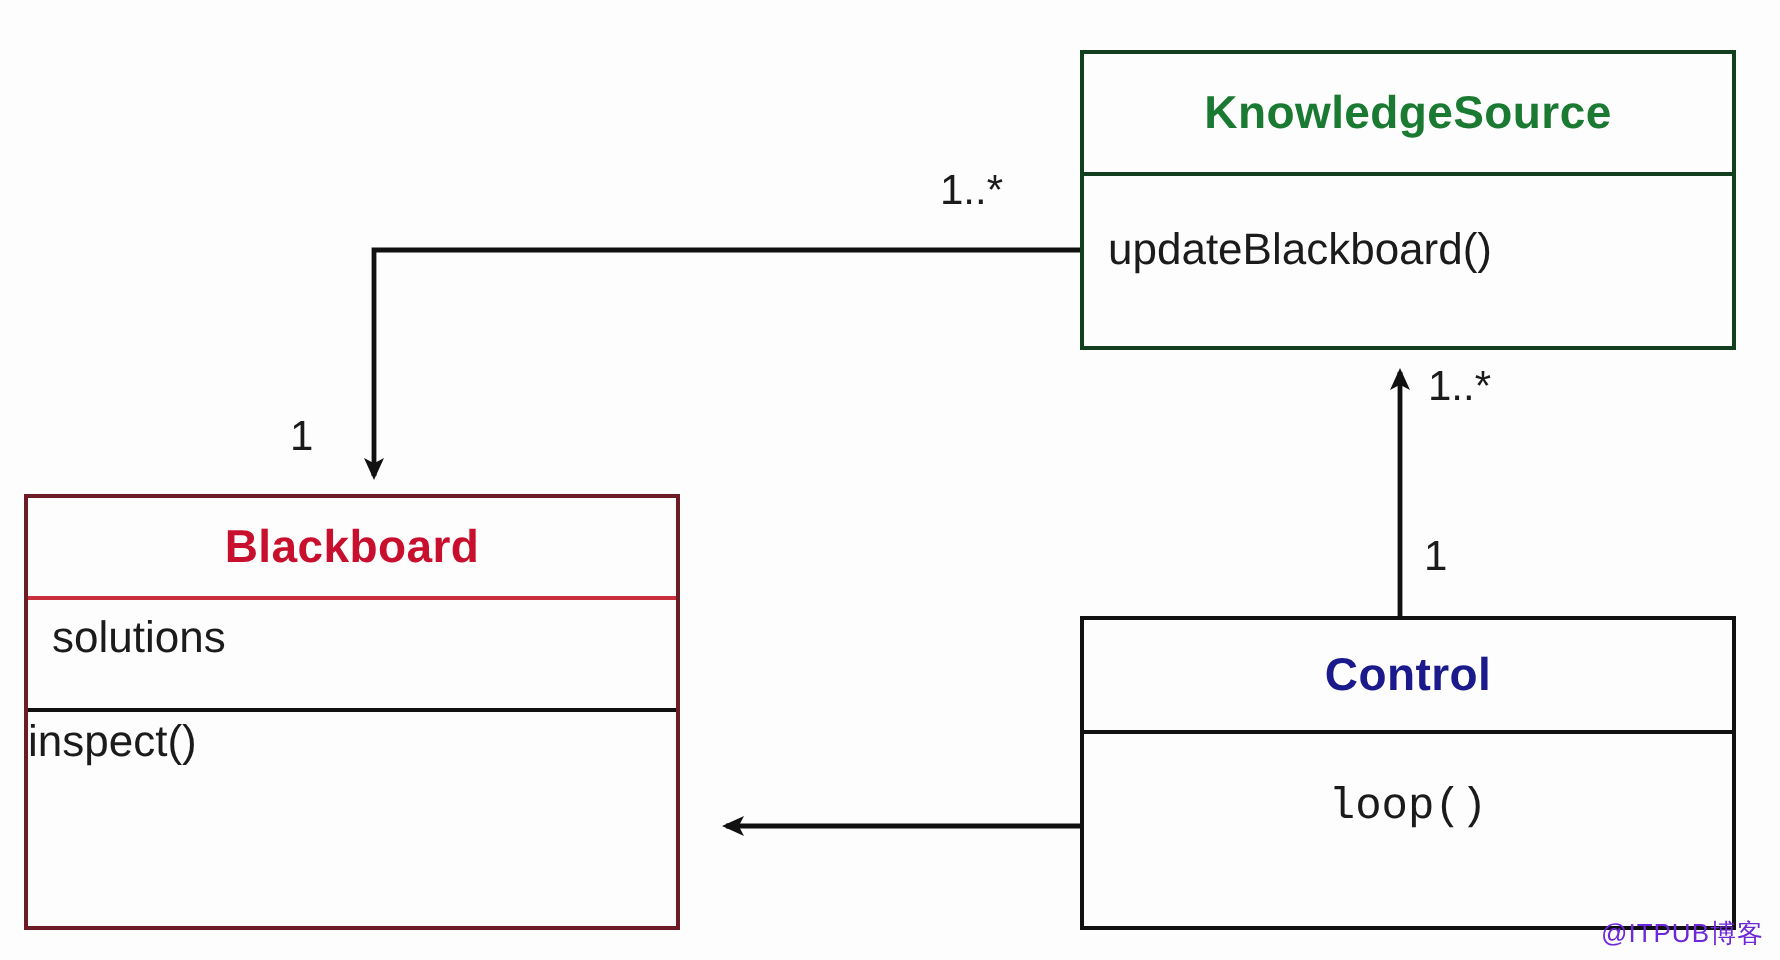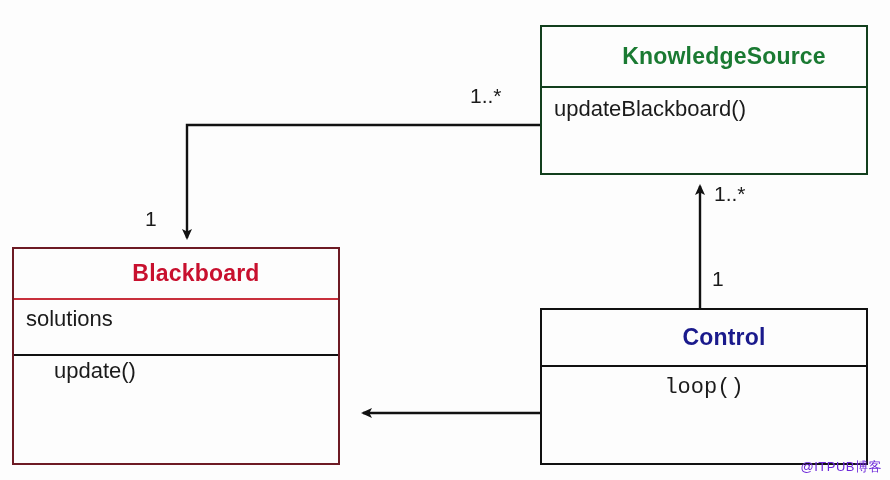--- a/index.html
+++ b/index.html
@@ -22,29 +22,29 @@
   
   .uml-class {
     position: absolute;
     background: #fdfdfd;
     box-sizing: border-box;
     border: 2px solid #111111;
   }
   .uml-class .compartment {
     box-sizing: border-box;
     position: relative;
-    padding-left: 40px;
   }
   .uml-class .compartment.title-compartment {
     display: flex;
     align-items: center;
     justify-content: center;
   }
   .uml-class .compartment.members {
     padding: 6px 12px 0 12px;
+    margin-top: 16px;
   }
   .class-title {
     font-weight: bold;
     font-size: 23px;
     letter-spacing: 0.2px;
     white-space: nowrap;
   }
   .member-line {
     font-size: 22px;
     color: #1b1b1b;
@@ -174,21 +174,21 @@
   </div>
 
   <div class="uml-class" id="class-blackboard">
     <div class="compartment title-compartment">
       <span class="class-title" style="color:#c8102e;">Blackboard</span>
     </div>
     <div class="compartment attrs">
       <div class="member-line">solutions</div>
     </div>
     <div class="compartment ops">
-      <div class="member-line">update()</div>
+      <div class="member-line">inspect()</div>
     </div>
   </div>
 
   <div class="uml-class" id="class-control">
     <div class="compartment title-compartment">
       <span class="class-title" style="color:#1a1a8c;">Control</span>
     </div>
     <div class="compartment members">
       <div class="member-line">loop()</div>
     </div>

